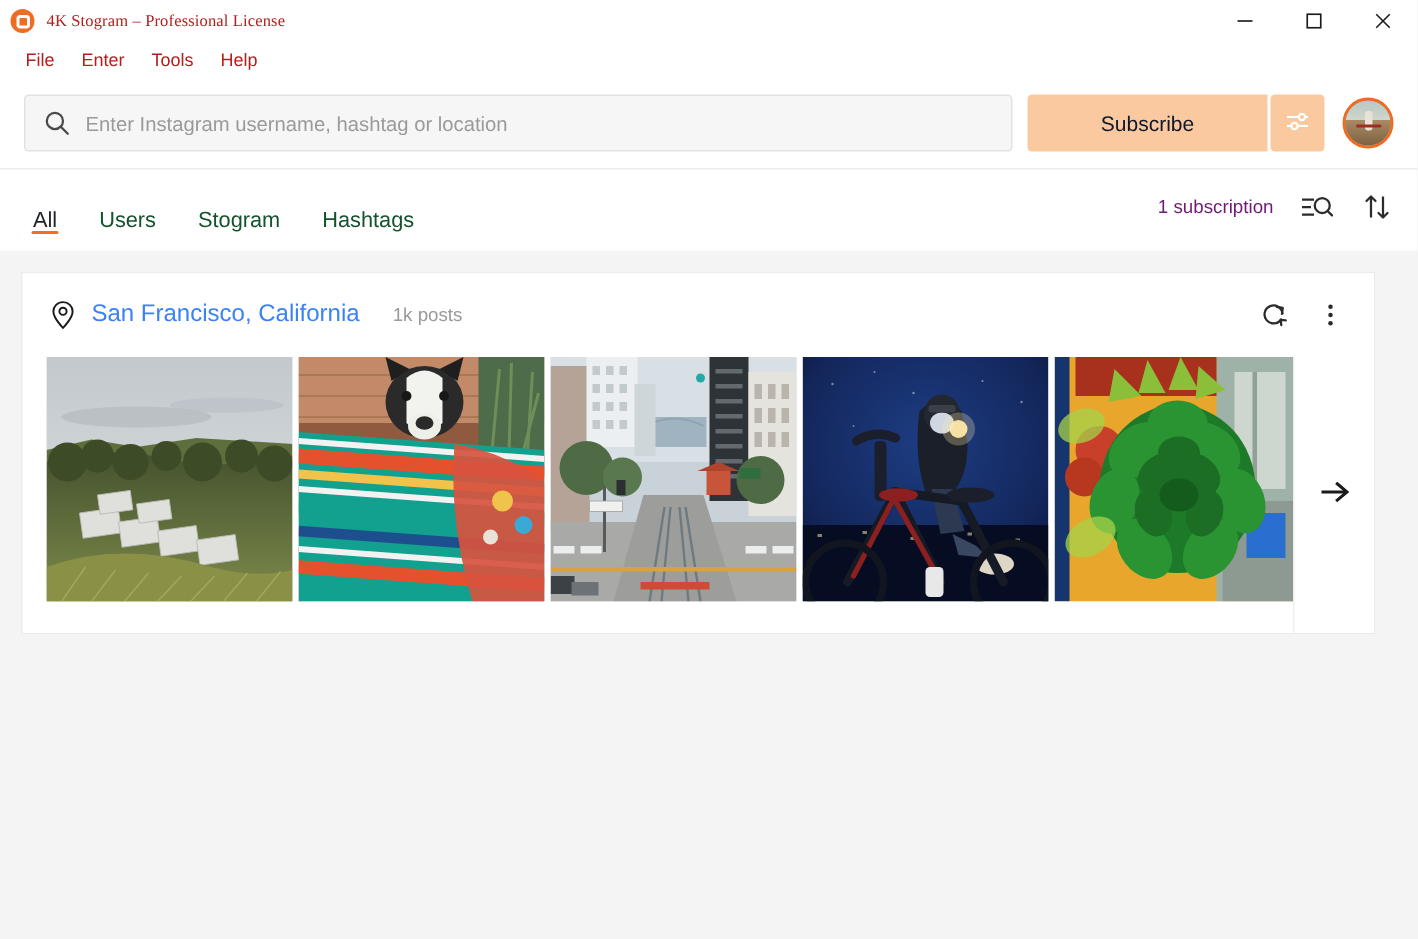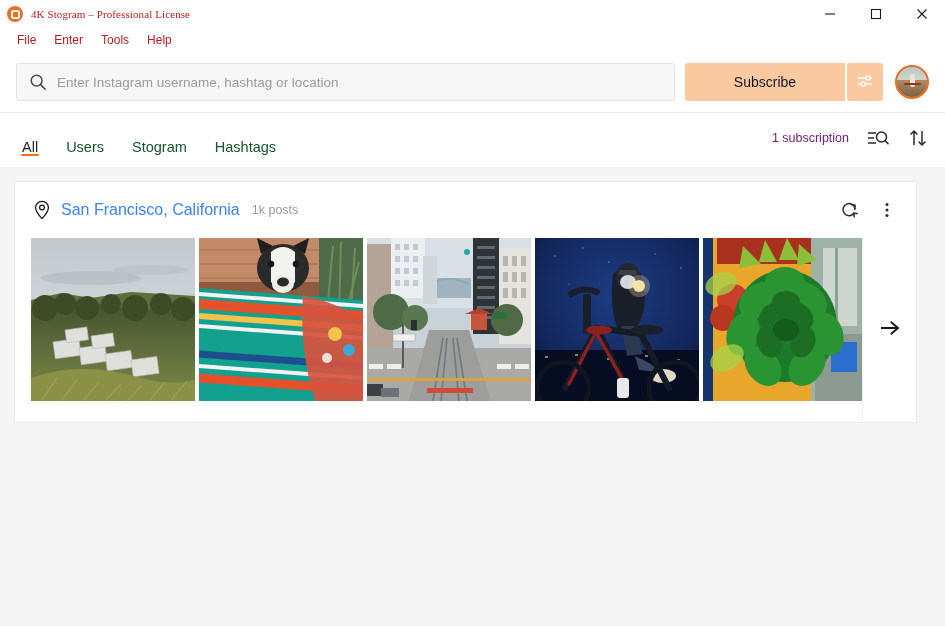--- a/index.html
+++ b/index.html
@@ -205,21 +205,21 @@
   }
   .card-head .pin { flex: 0 0 18px; margin-right: 10px; display: flex; }
   .card-title {
     font-size: 16px;
     color: #3b82f6;
     white-space: nowrap;
   }
   .card-posts {
     font-size: 12.5px;
     color: #9a9a9a;
-    margin-left: 12px;
+    margin-left: 22px;
     white-space: nowrap;
   }
   .card-head .actions { margin-left: auto; display: flex; align-items: center; gap: 16px; }
 
   .strip-wrap {
     flex: 1 1 auto;
     display: flex;
     position: relative;
     overflow: hidden;
   }

